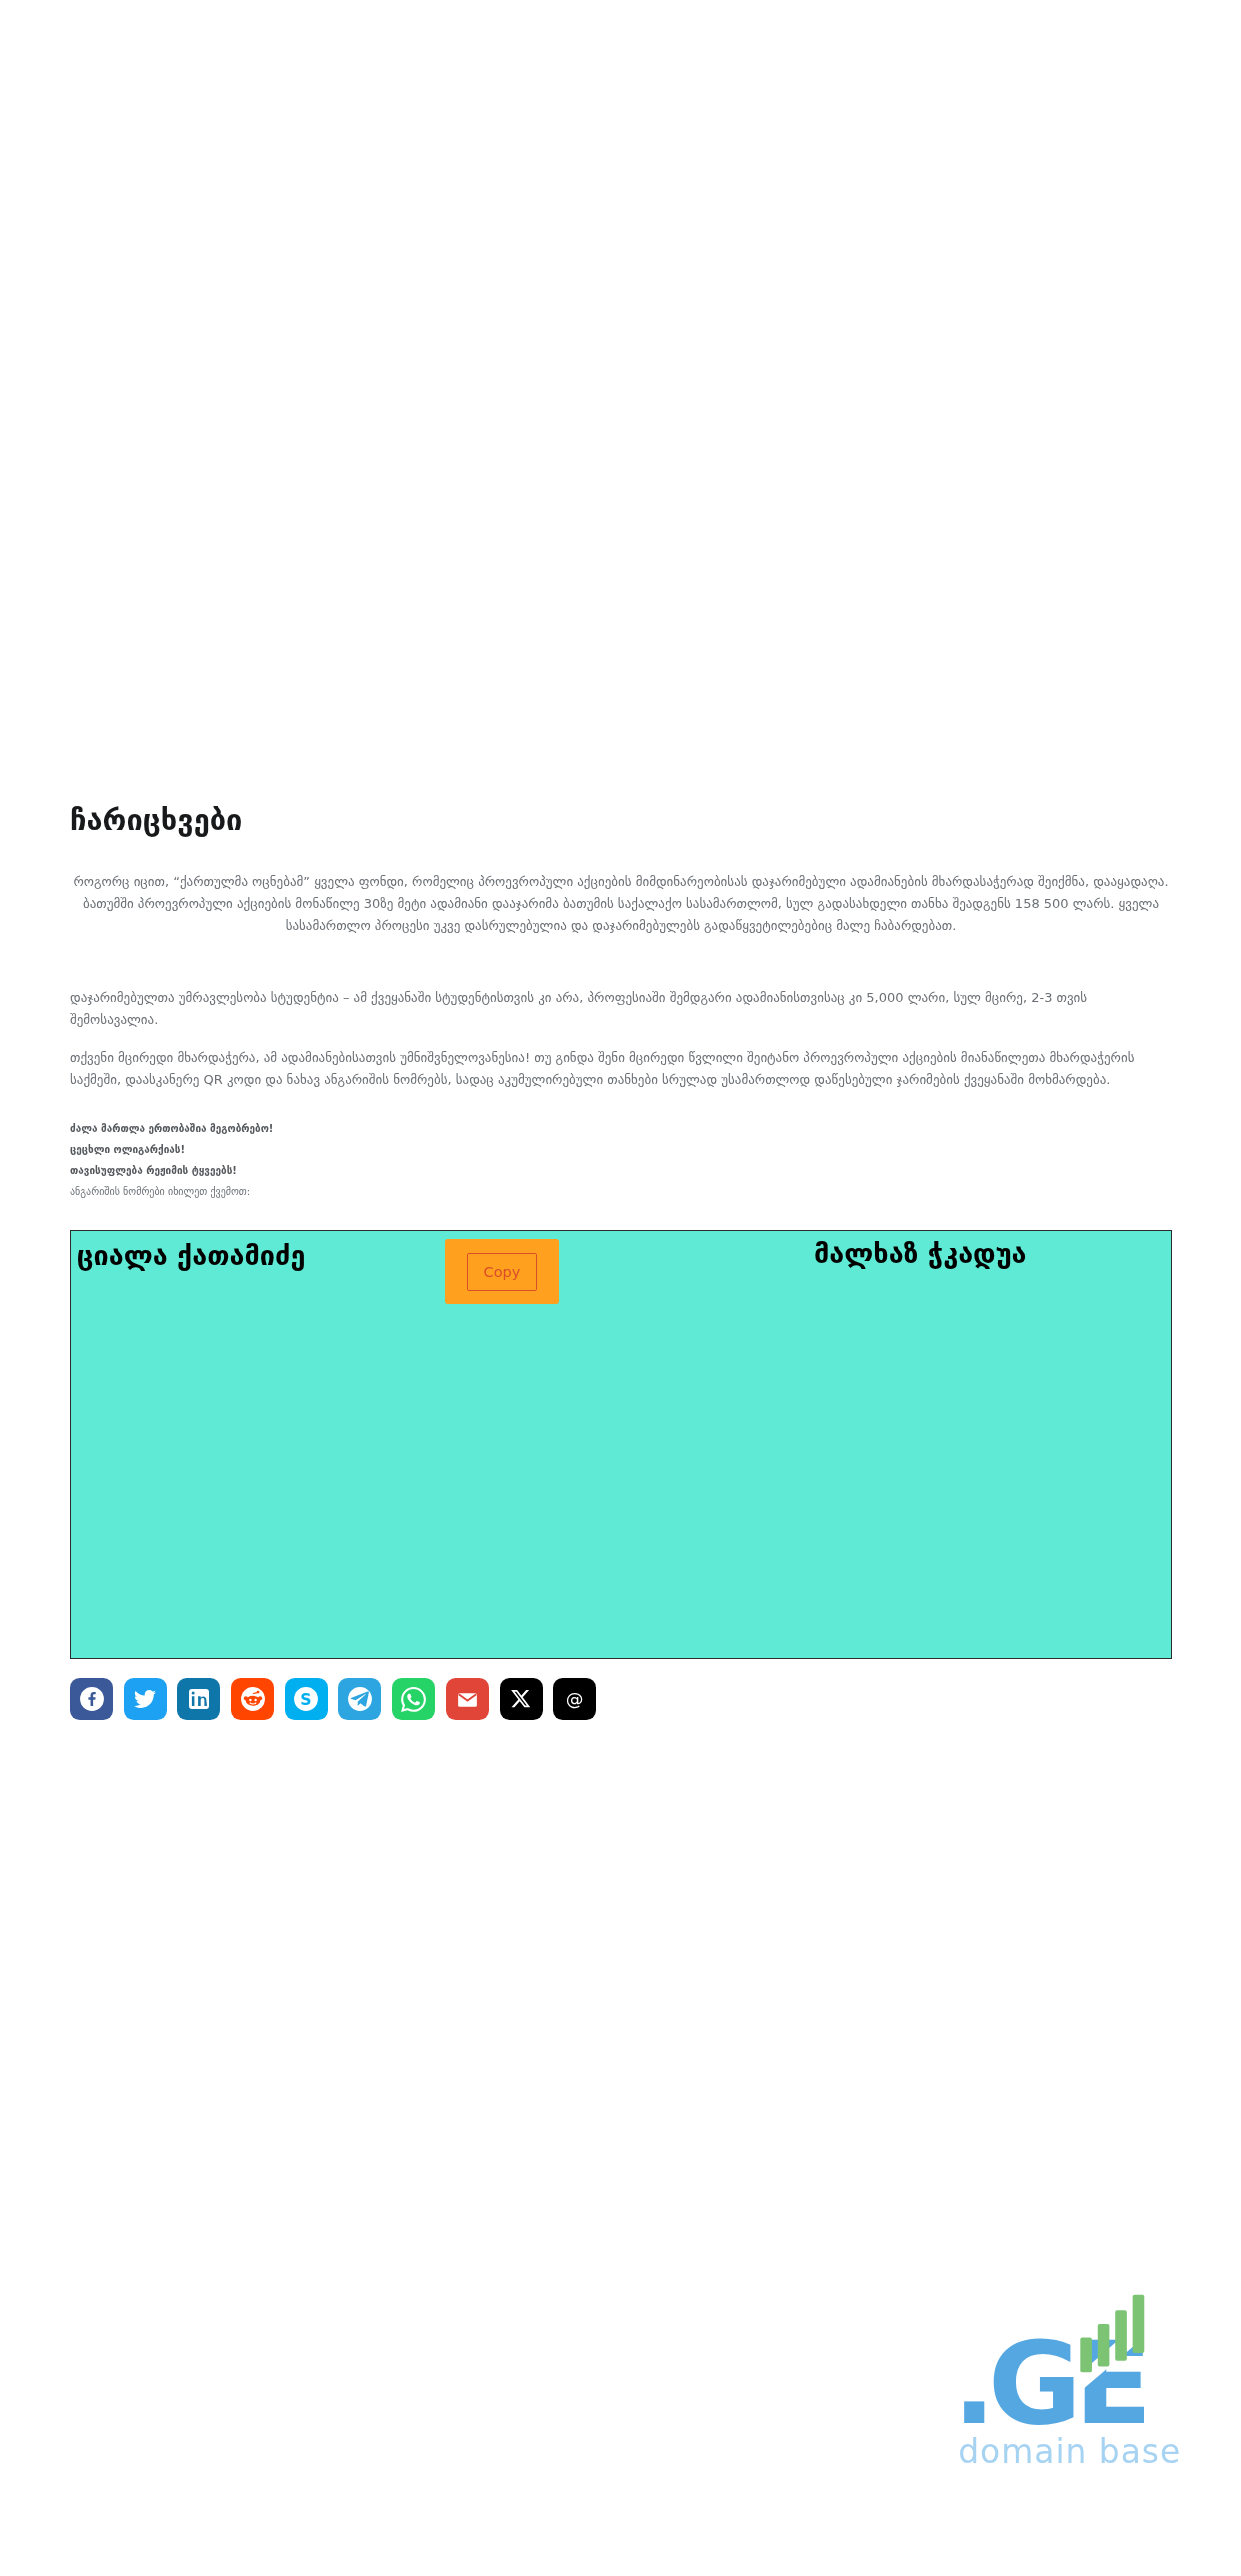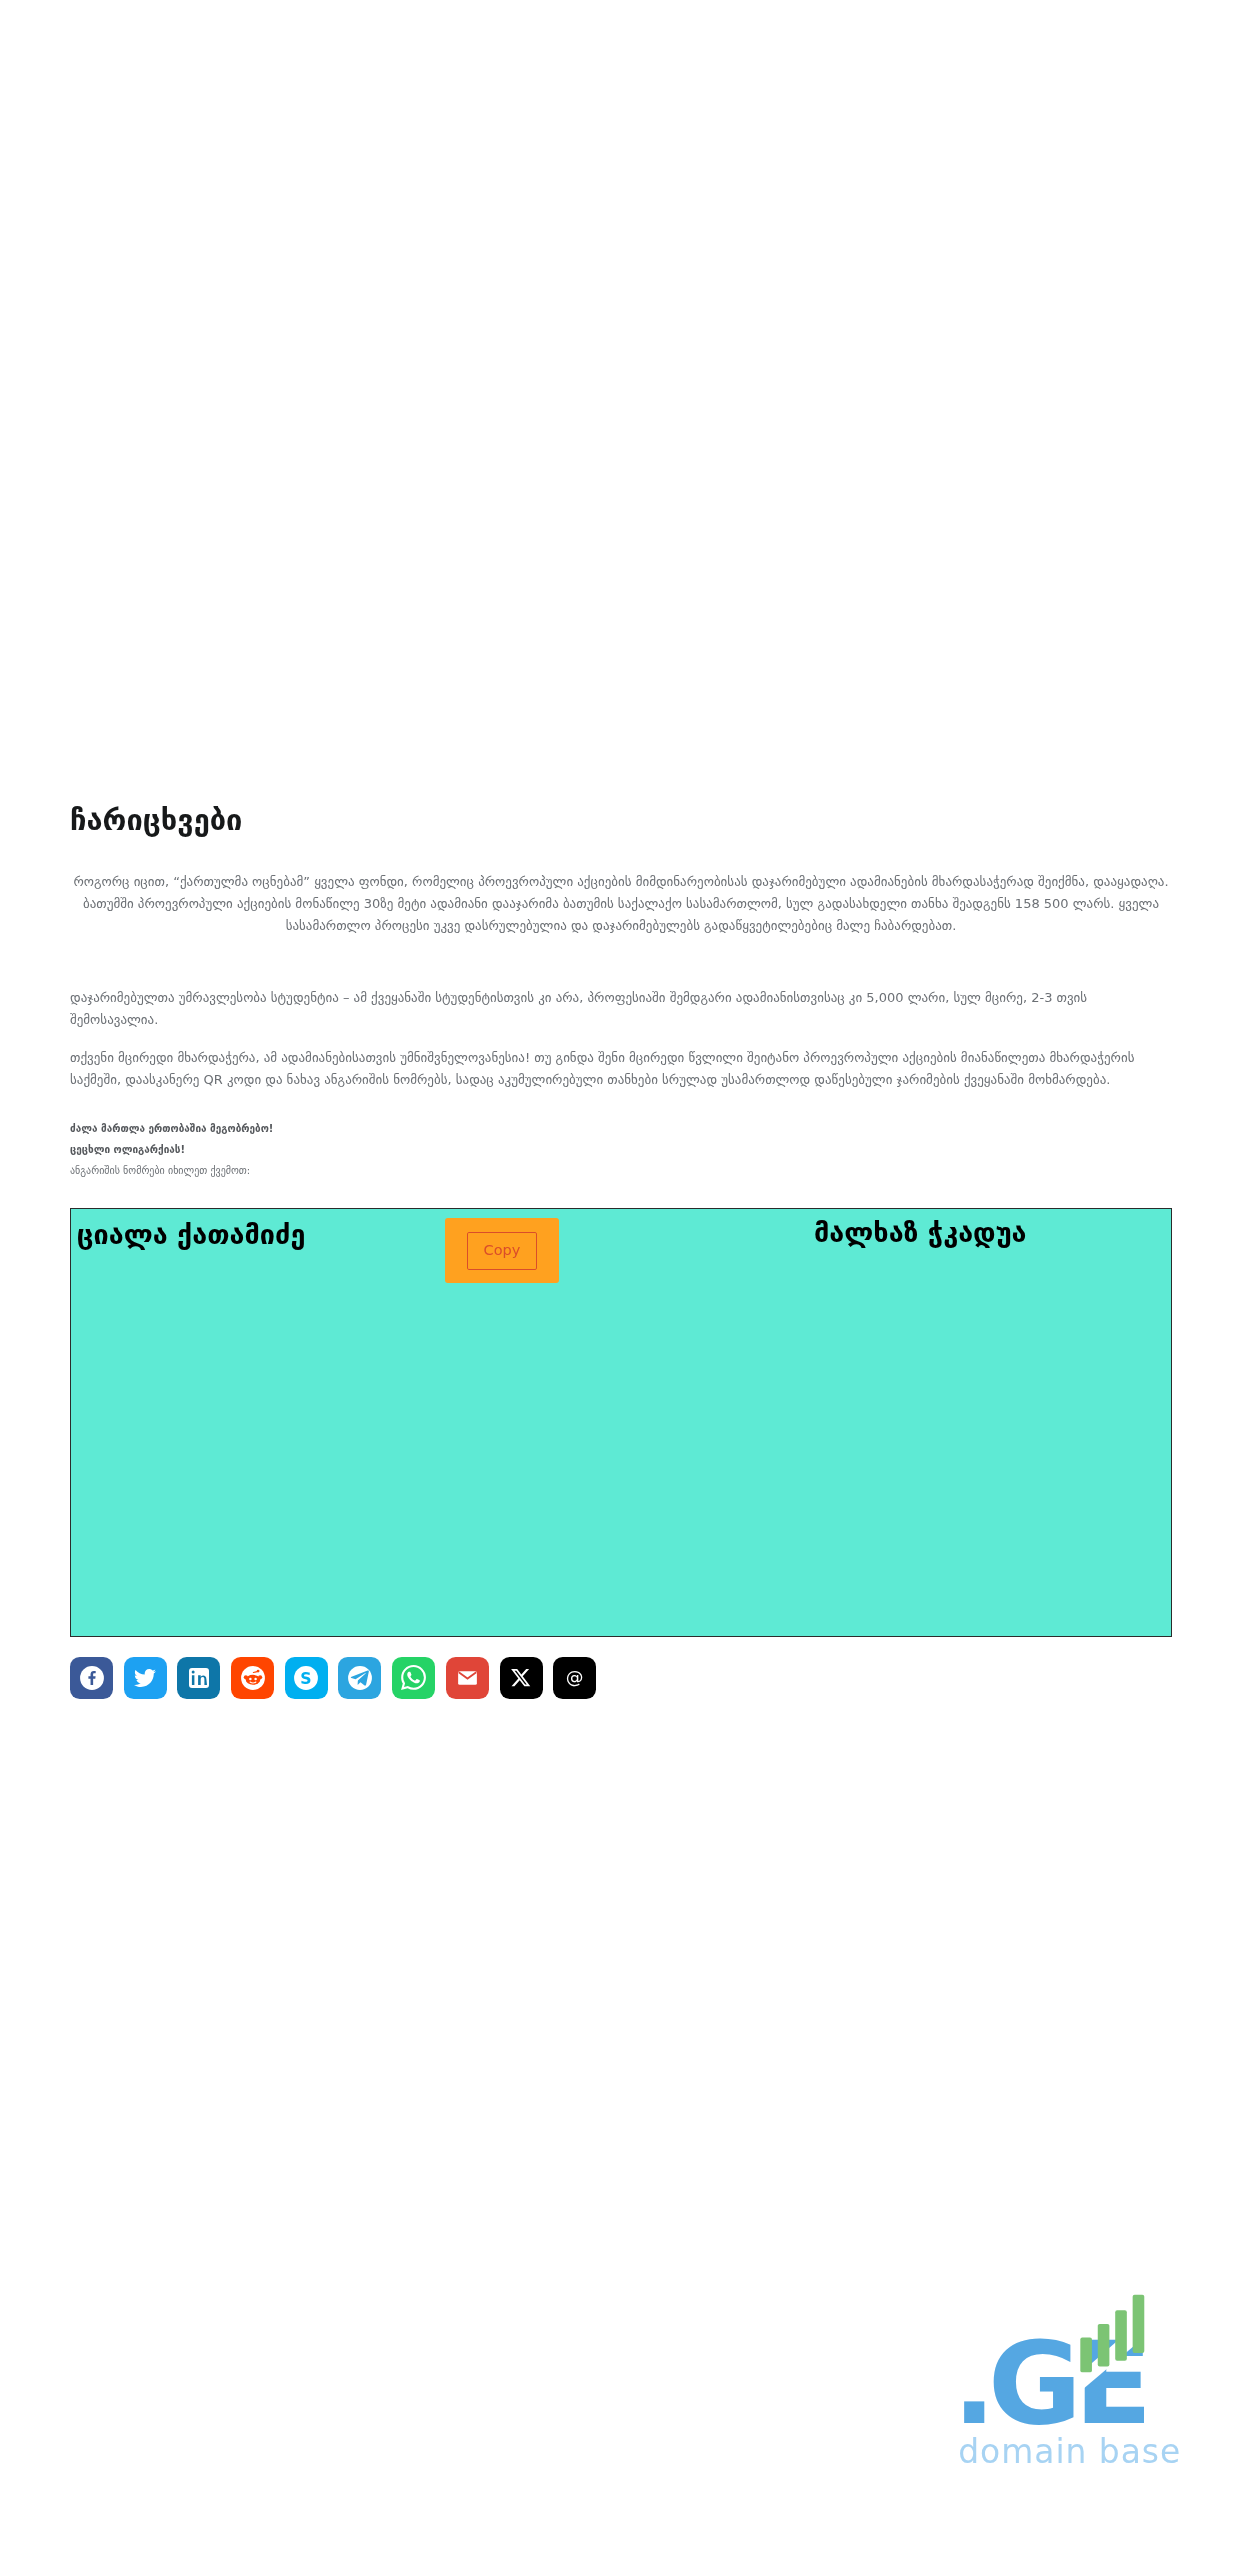--- a/index.html
+++ b/index.html
@@ -61,20 +61,21 @@
 
   <h2 class="page-heading">ჩარიცხვები</h2>
 
   <p class="body-text p-first">როგორც იცით, “ქართულმა ოცნებამ” ყველა ფონდი, რომელიც პროევროპული აქციების მიმდინარეობისას დაჯარიმებული ადამიანების მხარდასაჭერად შეიქმნა, დააყადაღა. ბათუმში პროევროპული აქციების მონაწილე 30ზე მეტი ადამიანი დააჯარიმა ბათუმის საქალაქო სასამართლომ, სულ გადასახდელი თანხა შეადგენს 158 500 ლარს. ყველა სასამართლო პროცესი უკვე დასრულებულია და დაჯარიმებულებს გადაწყვეტილებებიც მალე ჩაბარდებათ.</p>
   <p class="body-text">დაჯარიმებულთა უმრავლესობა სტუდენტია – ამ ქვეყანაში სტუდენტისთვის კი არა, პროფესიაში შემდგარი ადამიანისთვისაც კი 5,000 ლარი, სულ მცირე, 2-3 თვის შემოსავალია.</p>
   <p class="body-text p-last">თქვენი მცირედი მხარდაჭერა, ამ ადამიანებისათვის უმნიშვნელოვანესია! თუ გინდა შენი მცირედი წვლილი შეიტანო პროევროპული აქციების მიანაწილეთა მხარდაჭერის საქმეში, დაასკანერე QR კოდი და ნახავ ანგარიშის ნომრებს, სადაც აკუმულირებული თანხები სრულად უსამართლოდ დაწესებული ჯარიმების ქვეყანაში მოხმარდება.</p>
 
   <div class="slogans">
     <div class="slogan-bold">ძალა მართლა ერთობაშია მეგობრებო!</div>
     <div class="slogan-bold">ცეცხლი ოლიგარქიას!</div>
+    <div class="slogan-bold">თავისუფლება რეჟიმის ტყვეებს!</div>
     <div class="slogan-note">ანგარიშის ნომრები იხილეთ ქვემოთ:</div>
   </div>
 
   <div class="accounts-box">
     <div class="name-left">ციალა ქათამიძე</div>
     <button class="copy-btn">
       <span class="copy-inner">Copy</span>
     </button>
     <div class="name-right">მალხაზ ჭკადუა</div>
   </div>

